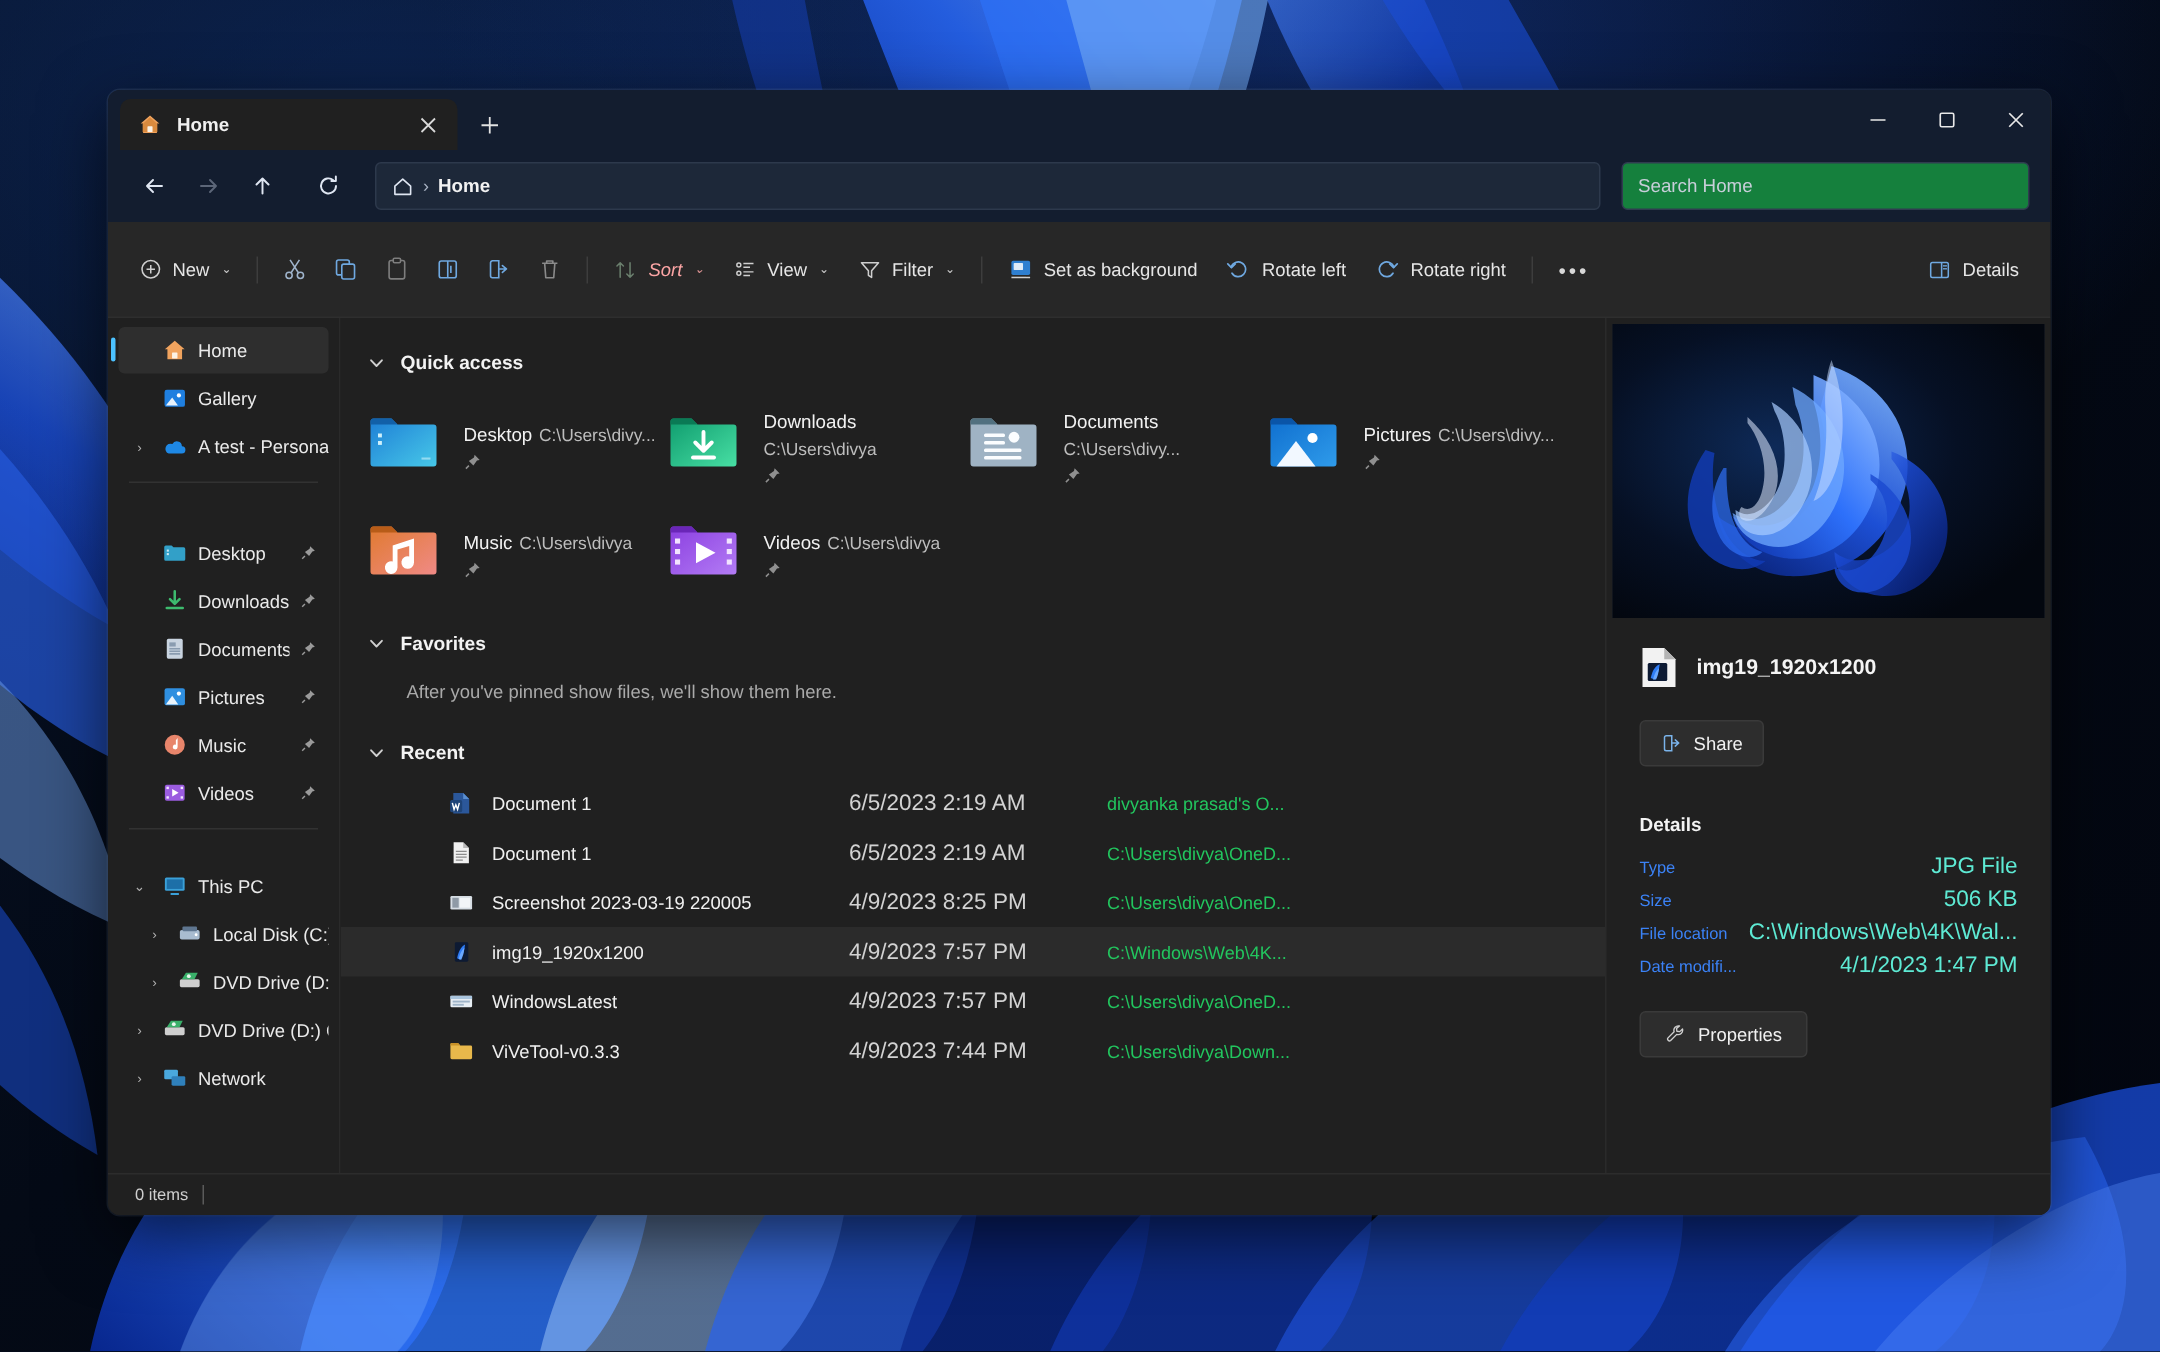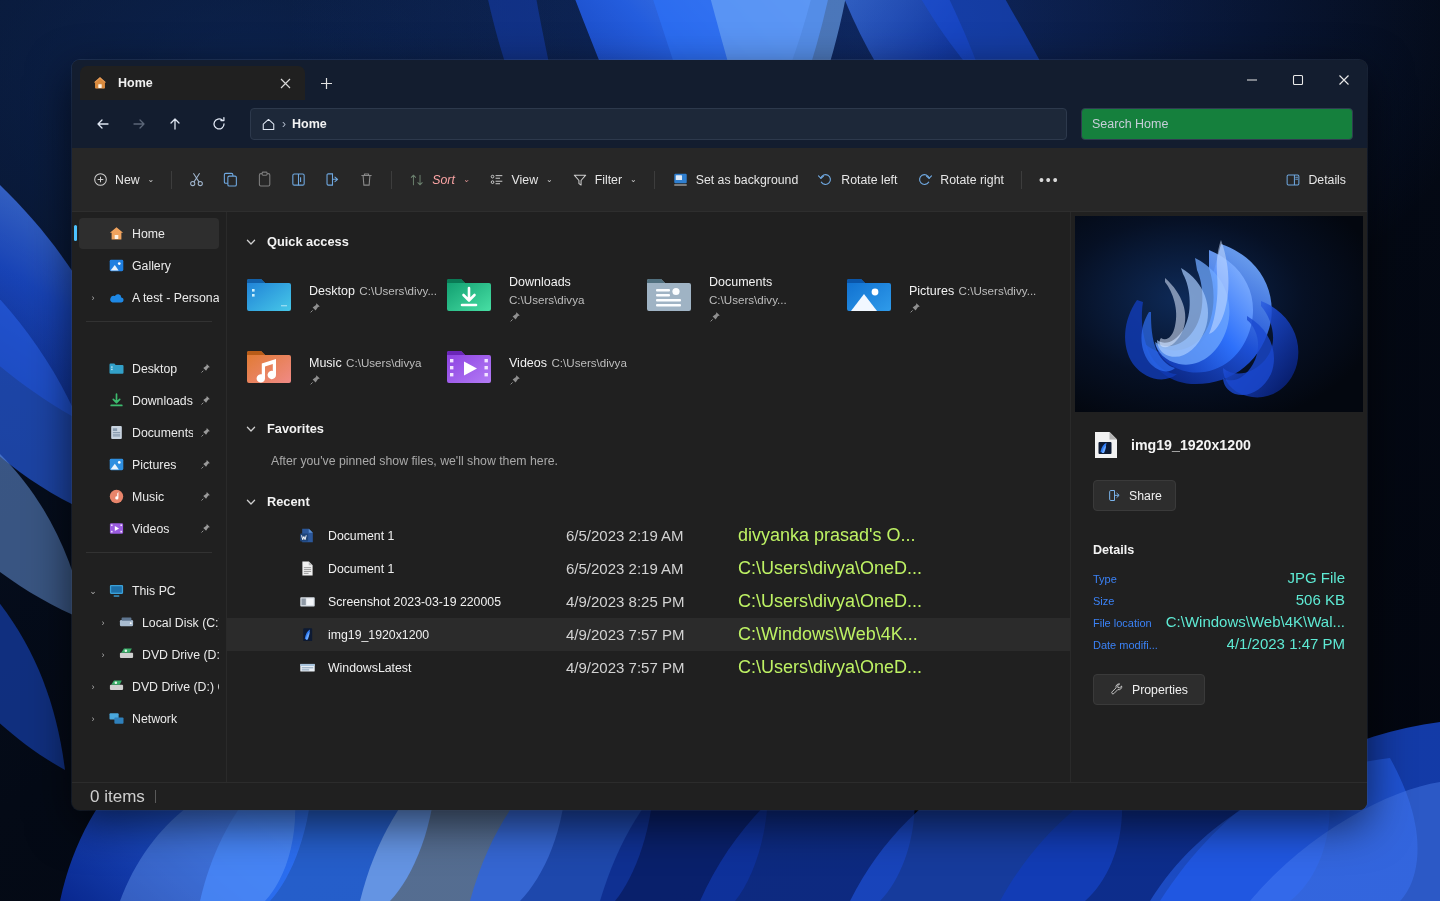--- a/index.html
+++ b/index.html
@@ -199,21 +199,21 @@
   
   .recent-list { padding: 2px 0 0 0; }
   .recent-row {
     height: 33px; display: flex; align-items: center;
     padding-left: 72px;
   }
   .recent-row.selected { background: #2b2b2b; }
   .r-ico { width: 17px; height: 17px; flex: none; margin-right: 12px; }
   .r-name { width: 238px; color: #f0f0f0; font-size: 12.3px; white-space: nowrap; overflow: hidden; }
   .r-date { width: 172px; color: #d2d2d2; font-size: 15px; white-space: nowrap; }
-  .r-loc { color: #bef264; font-size: 18px; white-space: nowrap; overflow: hidden; }
+  .r-loc { color: #22c55e; font-size: 12px; white-space: nowrap; overflow: hidden; }
 
   
   .detailspane {
     width: 297px; flex: none;
     background: #202020;
     border-left: 1px solid #2a2a2a;
     display: flex; flex-direction: column;
     overflow: hidden;
   }
   .preview-wrap {
@@ -255,21 +255,21 @@
   }
 
   
   .statusbar {
     height: 28px; flex: none;
     background: #202020;
     border-top: 1px solid #2c2c2c;
     display: flex; align-items: center;
     padding-left: 18px; gap: 10px;
   }
-  .status-text { color: #cfcfcf; font-size: 17px; }
+  .status-text { color: #cfcfcf; font-size: 11px; }
   .status-div { width: 1px; height: 13px; background: #5a5a5a; }
 
   svg { display: block; }
 </style>
 </head>
 <body>
 
 <div id="wallpaper">
   <svg viewBox="0 0 1440 901" preserveAspectRatio="none">
     <defs>
@@ -1002,20 +1002,31 @@
                 <rect x="1.2" y="4.6" width="13.6" height="2" fill="#a9c4dd"></rect>
                 <rect x="2.6" y="7.6" width="10.8" height="1.2" fill="#9fb4c8"></rect>
                 <rect x="2.6" y="9.6" width="7" height="1.2" fill="#9fb4c8"></rect>
               </svg>
           </span>
           <span class="r-name">WindowsLatest</span>
           <span class="r-date">4/9/2023 7:57 PM</span>
           <span class="r-loc">C:\Users\divya\OneD...</span>
         </div>
 
+        <div class="recent-row">
+          <span class="r-ico">
+            <svg width="17" height="17" viewBox="0 0 16 16">
+                <path d="M1.2 4 a.9 .9 0 0 1 .9 -.9 h3.9 l1.4 1.6 h6.5 a.9 .9 0 0 1 .9 .9 v6.8 a.9 .9 0 0 1 -.9 .9 H2.1 a.9 .9 0 0 1 -.9 -.9 Z" fill="#e8b84b"></path>
+                <path d="M1.2 4 a.9 .9 0 0 1 .9 -.9 h3.9 l1.4 1.6 H1.2 Z" fill="#c89128"></path>
+              </svg>
+          </span>
+          <span class="r-name">ViVeTool-v0.3.3</span>
+          <span class="r-date">4/9/2023 7:44 PM</span>
+          <span class="r-loc">C:\Users\divya\Down...</span>
+        </div>
       </div>
     </div>
 
     <div class="detailspane">
       <div class="preview-wrap">
         <svg viewBox="0 0 296 196" preserveAspectRatio="xMidYMid slice">
           <defs>
             <radialGradient id="pvbg" cx="38%" cy="42%" r="68%">
               <stop offset="0%" stop-color="#0e2a58"></stop>
               <stop offset="60%" stop-color="#061024"></stop>

